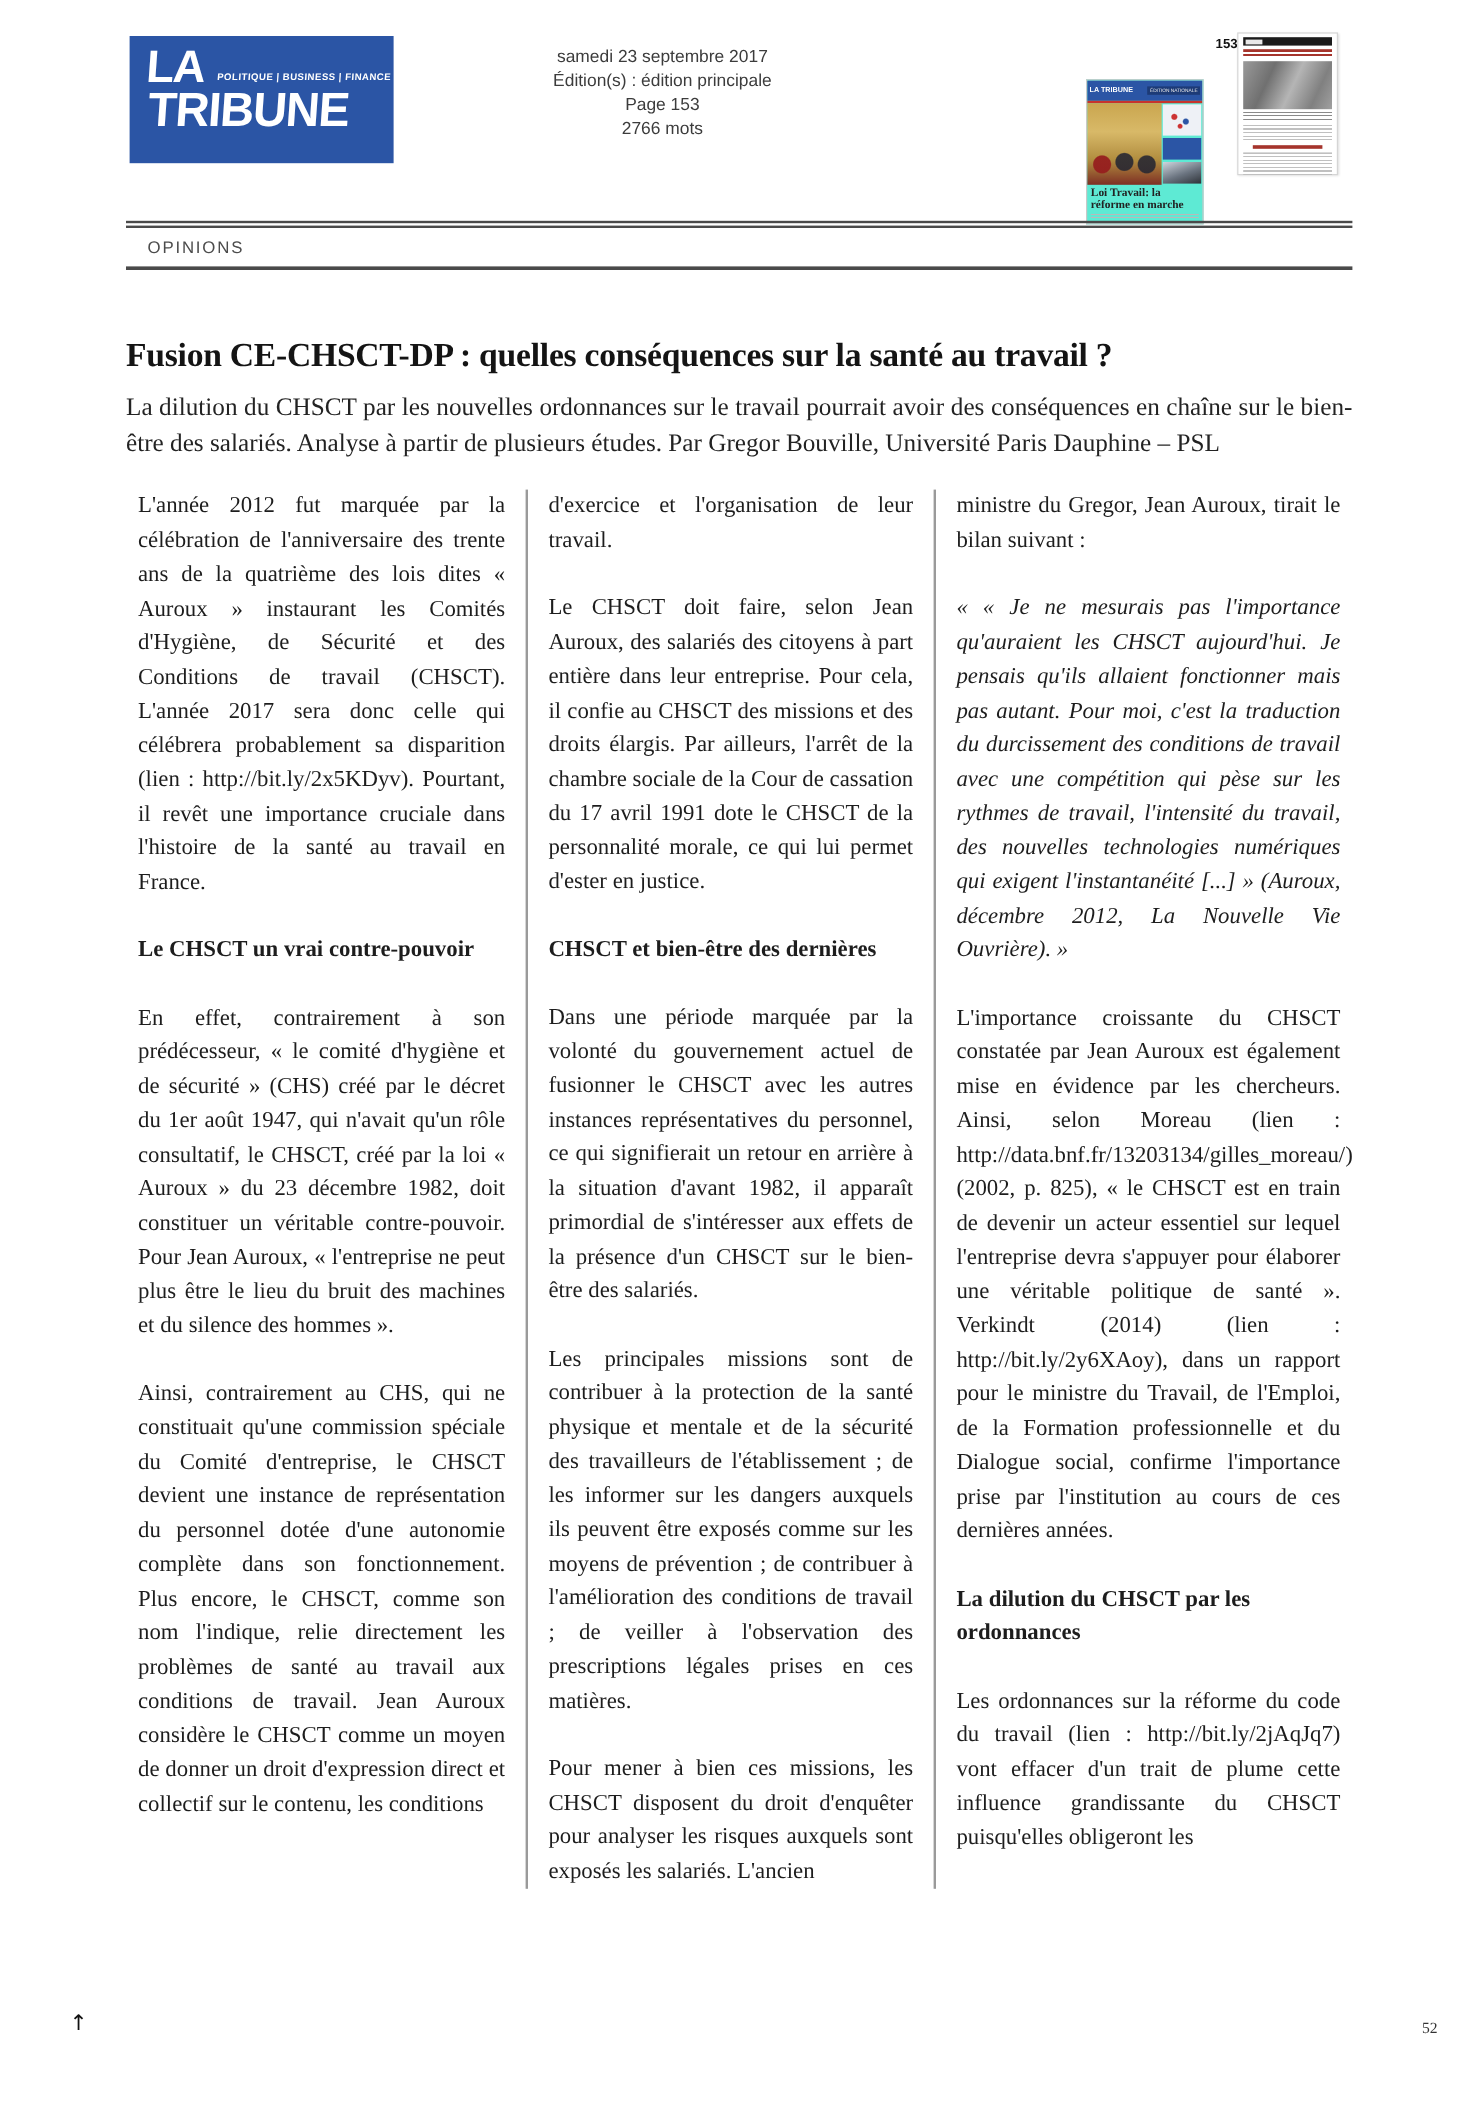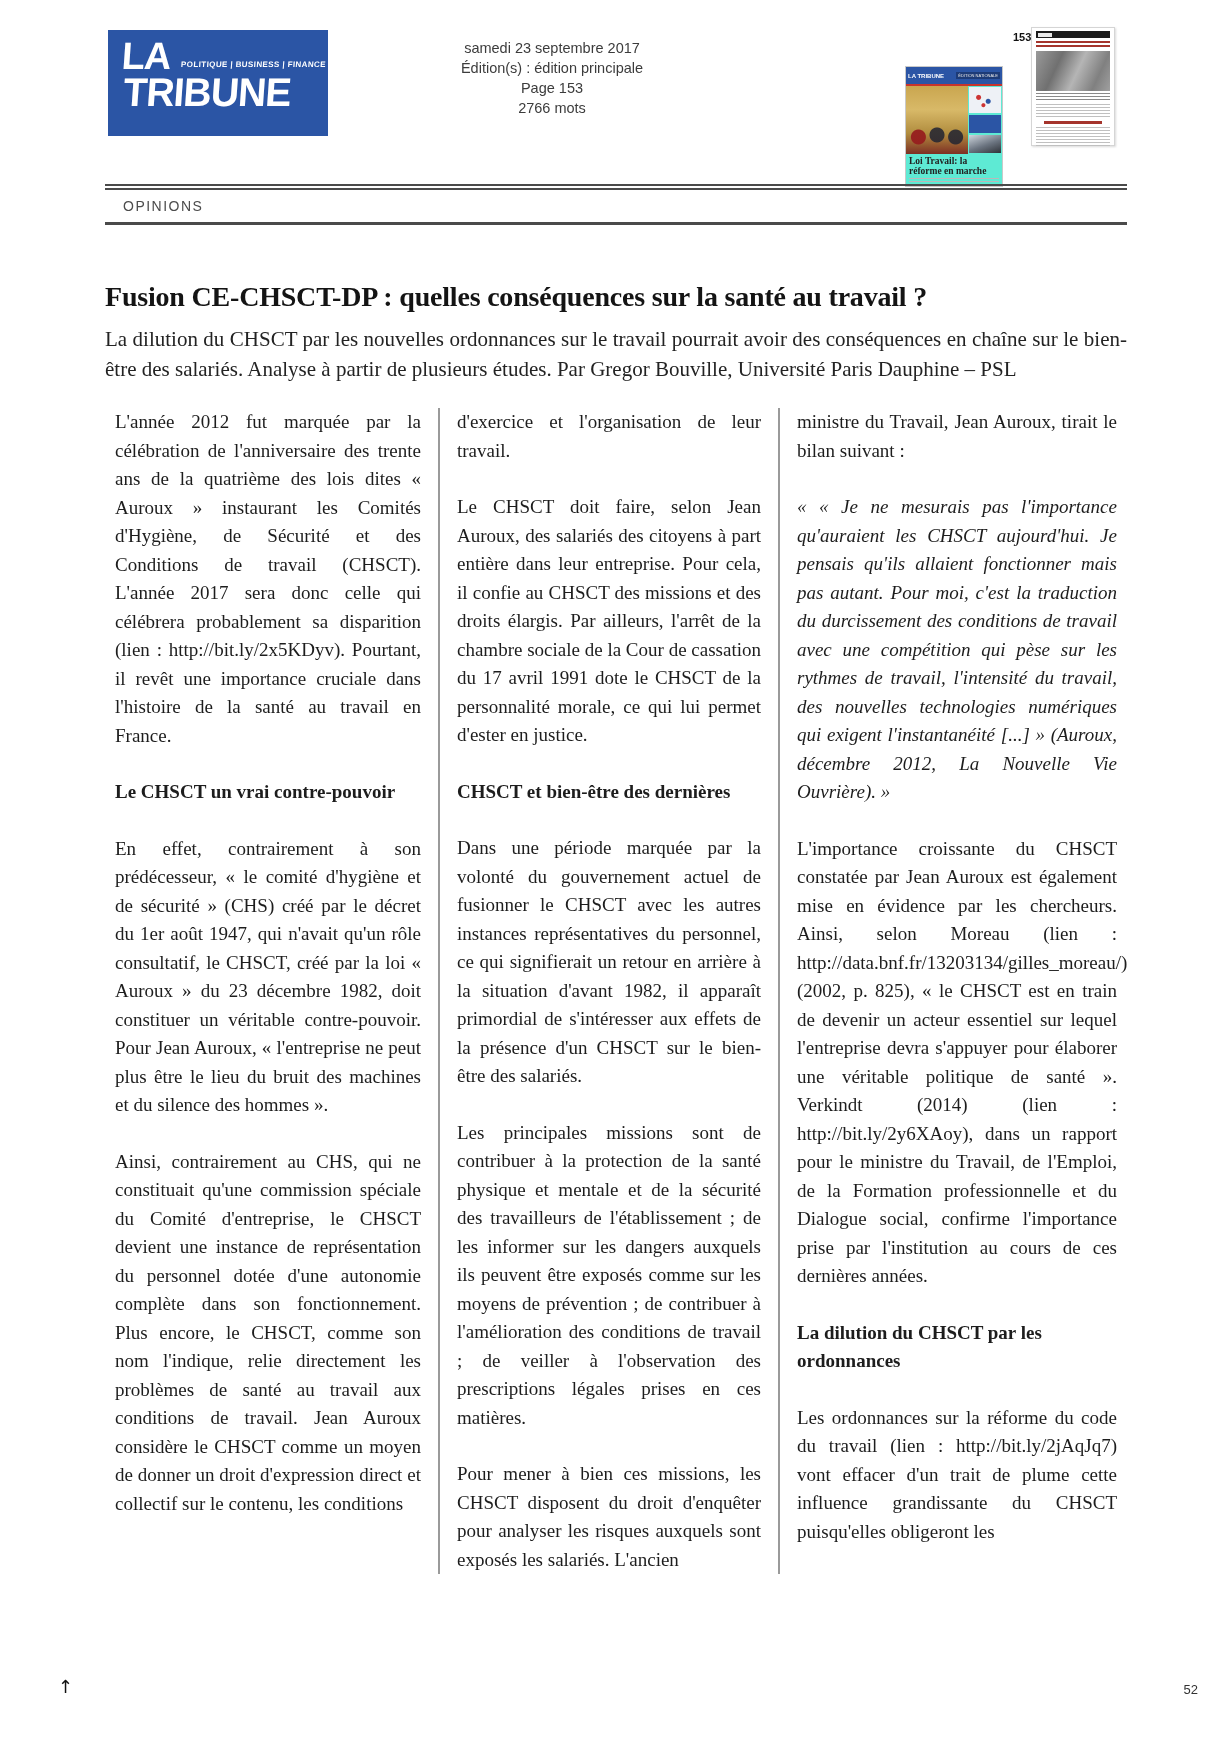--- a/index.html
+++ b/index.html
@@ -102,21 +102,21 @@
   .col + .col { border-left:2px solid #9a9a9a; }
   .col p, .col h3 { font-size:19px; line-height:28.5px; text-align:justify; color:#1d1d1d; margin:0 0 28px 0; }
   .col h3 { font-weight:bold; text-align:left; }
   .col p:last-child, .col h3:last-child { margin-bottom:0; }
   .italic { font-style:italic; }
 
   
   .footer-arrow { position:absolute; left:58px; top:1676px; font-size:18px; color:#111;
     font-family:"DejaVu Sans", sans-serif; text-decoration:none; }
   .footer-page { position:absolute; right:34px; top:1682px;
-    font-family:Liberation Sans, sans-serif; font-size:13px; color:#333; }
+    font-family:Liberation Serif, serif; font-size:13px; color:#333; }
 </style>
 </head>
 <body>
 
 <div class="page">
 
   <div class="logo">
     <div class="logo-row1">
       <span class="logo-la">LA</span>
       <span class="logo-tagline">POLITIQUE | BUSINESS | FINANCE</span>
@@ -181,21 +181,21 @@
       </div>
       <div class="col">
         <p>d'exercice et l'organisation de leur travail.</p>
         <p>Le CHSCT doit faire, selon Jean Auroux, des salariés des citoyens à part entière dans leur entreprise. Pour cela, il confie au CHSCT des missions et des droits élargis. Par ailleurs, l'arrêt de la chambre sociale de la Cour de cassation du 17 avril 1991 dote le CHSCT de la personnalité morale, ce qui lui permet d'ester en justice.</p>
         <h3>CHSCT et bien-être des dernières</h3>
         <p>Dans une période marquée par la volonté du gouvernement actuel de fusionner le CHSCT avec les autres instances représentatives du personnel, ce qui signifierait un retour en arrière à la situation d'avant 1982, il apparaît primordial de s'intéresser aux effets de la présence d'un CHSCT sur le bien-être des salariés.</p>
         <p>Les principales missions sont de contribuer à la protection de la santé physique et mentale et de la sécurité des travailleurs de l'établissement ; de les informer sur les dangers auxquels ils peuvent être exposés comme sur les moyens de prévention ; de contribuer à l'amélioration des conditions de travail ; de veiller à l'observation des prescriptions légales prises en ces matières.</p>
         <p>Pour mener à bien ces missions, les CHSCT disposent du droit d'enquêter pour analyser les risques auxquels sont exposés les salariés. L'ancien</p>
       </div>
       <div class="col">
-        <p>ministre du Travail, Jean Auroux, tirait le bilan suivant :</p>
+        <p>ministre du Gregor, Jean Auroux, tirait le bilan suivant :</p>
         <p class="italic">« « Je ne mesurais pas l'importance qu'auraient les CHSCT aujourd'hui. Je pensais qu'ils allaient fonctionner mais pas autant. Pour moi, c'est la traduction du durcissement des conditions de travail avec une compétition qui pèse sur les rythmes de travail, l'intensité du travail, des nouvelles technologies numériques qui exigent l'instantanéité [...] » (Auroux, décembre 2012, La Nouvelle Vie Ouvrière). »</p>
         <p>L'importance croissante du CHSCT constatée par Jean Auroux est également mise en évidence par les chercheurs. Ainsi, selon Moreau (lien : http://data.bnf.fr/13203134/gilles_moreau/) (2002, p. 825), « le CHSCT est en train de devenir un acteur essentiel sur lequel l'entreprise devra s'appuyer pour élaborer une véritable politique de santé ». Verkindt (2014) (lien : http://bit.ly/2y6XAoy), dans un rapport pour le ministre du Travail, de l'Emploi, de la Formation professionnelle et du Dialogue social, confirme l'importance prise par l'institution au cours de ces dernières années.</p>
         <h3>La dilution du CHSCT par les ordonnances</h3>
         <p>Les ordonnances sur la réforme du code du travail (lien : http://bit.ly/2jAqJq7) vont effacer d'un trait de plume cette influence grandissante du CHSCT puisqu'elles obligeront les</p>
       </div>
     </div>
   </div>
 
   <a href="#" class="footer-arrow">↑</a>
   <div class="footer-page">52</div>

